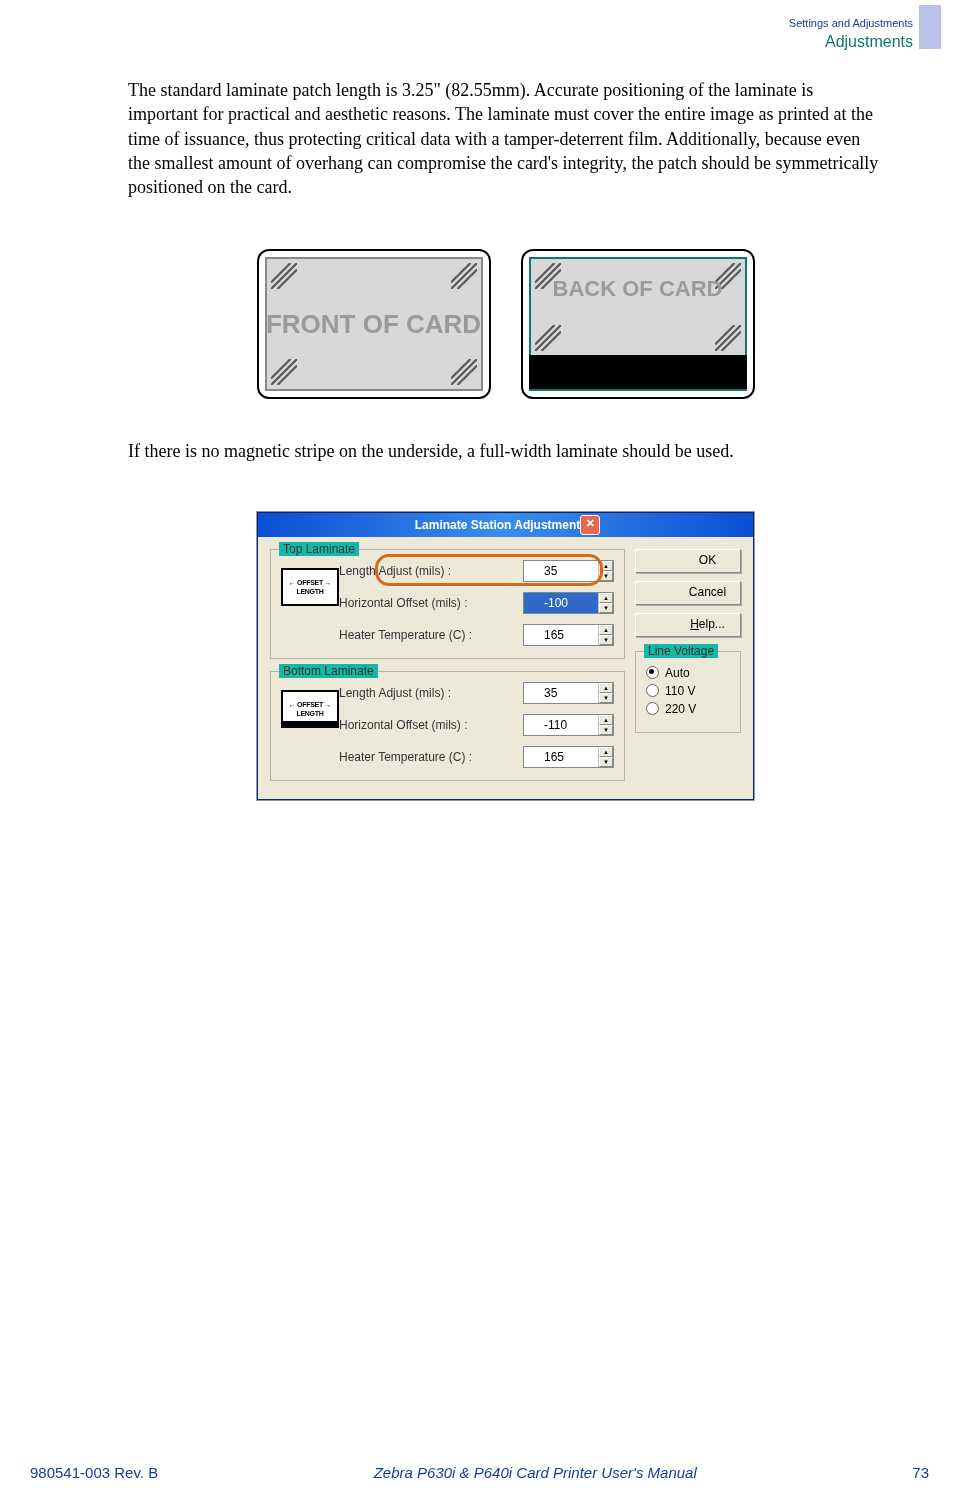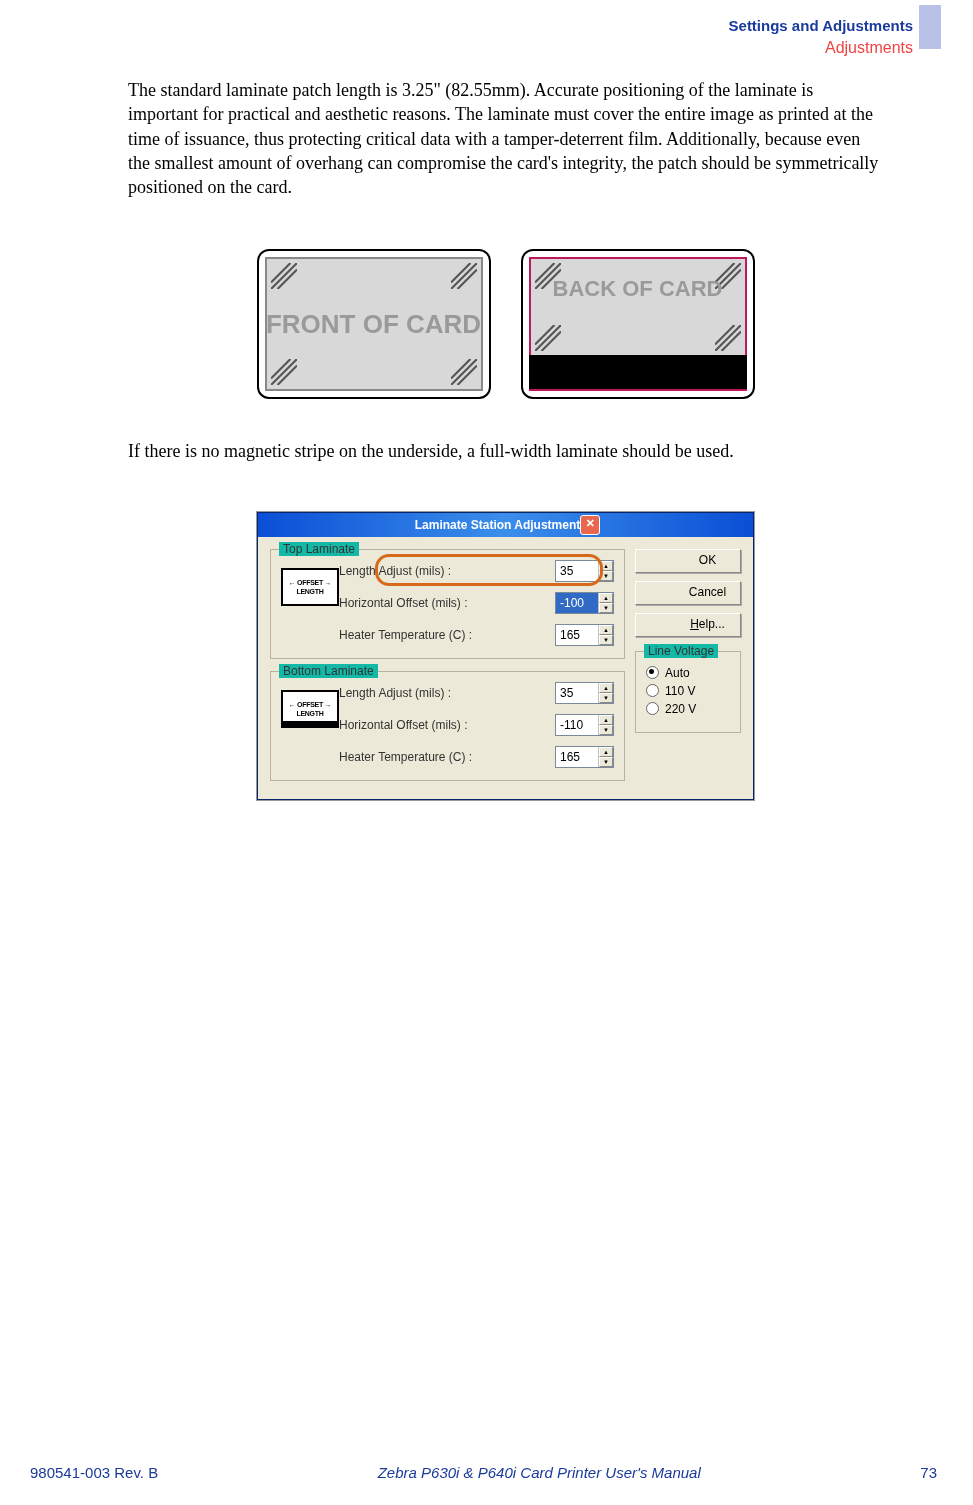--- a/index.html
+++ b/index.html
@@ -16,25 +16,25 @@
     .header {
       position: absolute;
       top: 16px;
       right: 60px;
       text-align: right;
       line-height: 1.3;
     }
     .header-main {
       color: #1a3a9e;
       font-family: Arial, Helvetica, sans-serif;
-      font-weight: bold;
-      font-size: 15px;
+      font-weight: normal;
+      font-size: 11px;
     }
     .header-sub {
-      color: #ef4444;
+      color: #0f766e;
       font-family: Arial, Helvetica, sans-serif;
       font-size: 16px;
       margin-top: 2px;
     }
     .header-tab {
       position: absolute;
       top: 5px;
       right: 32px;
       width: 22px;
       height: 44px;
@@ -69,21 +69,21 @@
       width: 100%;
       height: 100%;
       border: 2px solid #888;
       background: #d8d8d8;
       position: relative;
       box-sizing: border-box;
     }
     .card-inner-back {
       width: 100%;
       height: 100%;
-      border: 2px solid #be185d;
+      border: 2px solid #0f766e;
       background: #d8d8d8;
       position: relative;
       box-sizing: border-box;
     }
     .card-label {
       position: absolute;
       top: 50%;
       left: 50%;
       transform: translate(-50%, -50%);
       font-family: Arial, Helvetica, sans-serif;
@@ -208,21 +208,21 @@
     .field-label { font-size: 12px; color: #333; white-space: nowrap; }
     .spinner {
       display: flex;
       border: 1px solid #7a8a99;
       background: #fff;
       height: 20px;
     }
     .spinner-input {
       width: 34px;
       border: none;
-      padding: 0 4px;
+      padding: 0 20px;
       font-size: 12px;
       font-family: Tahoma, Arial, sans-serif;
       text-align: left;
     }
     .spinner-input.selected { background: #316ac5; color: #fff; }
     .spinner-btns {
       width: 14px;
       display: flex;
       flex-direction: column;
       border-left: 1px solid #c0c0c0;
@@ -279,21 +279,21 @@
       position: absolute;
       top: 2px; left: 2px;
       width: 5px; height: 5px;
       background: #000;
       border-radius: 50%;
     }
     .footer {
       position: absolute;
       bottom: 24px;
       left: 30px;
-      right: 36px;
+      right: 44px;
       display: flex;
       justify-content: space-between;
       font-family: Arial, Helvetica, sans-serif;
       font-size: 15px;
       color: #1a3a9e;
     }
     .footer-center { font-style: italic; }
   </style>
 </head>
 <body>

